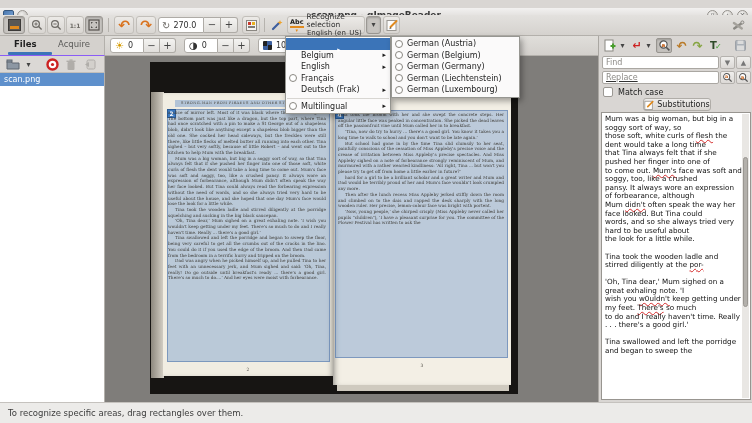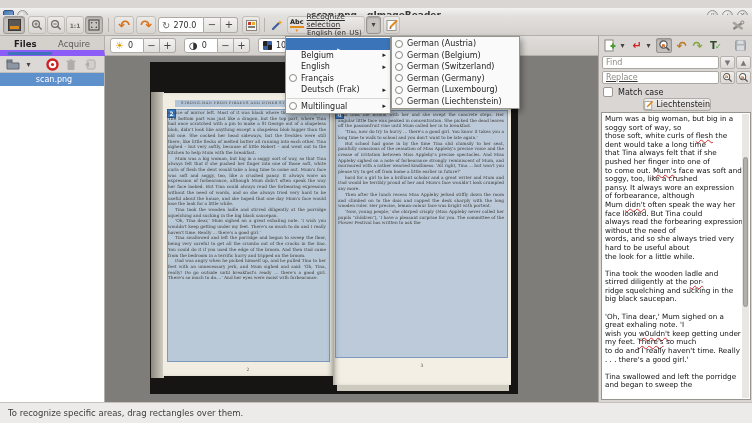--- a/index.html
+++ b/index.html
@@ -27,43 +27,43 @@
   .tsep { position:absolute; top:3px; width:1px; height:14px; background:#b6b3ae; }
   .orange-arrow { font-size:14px; color:#d9731f; font-weight:bold; line-height:1; }
   .spinbox { position:absolute; top:2px; height:16px; background:#fff; border:1px solid #aeaba6; border-radius:3px 0 0 3px;
     display:flex; align-items:center; padding:0 3px; gap:3px; font-size:8px; }
   .spinbtn { position:absolute; top:2px; height:16px; width:17px; background:linear-gradient(#f4f3f1,#e0dedb);
     border:1px solid #aeaba6; border-left:none; text-align:center; line-height:14px; font-size:10px; color:#444; }
   .zoomico { width:12px; height:12px; }
   #recognize-btn { left:287px; width:78px; padding:0 2px; gap:3px; }
   #recognize-btn .abc { font-size:6.5px; font-weight:bold; color:#222; border-bottom:2px solid #e08a1e; line-height:7px; }
   #recognize-btn .rec-text { display:flex; flex-direction:column; align-items:center; line-height:8px; }
-  #recognize-btn .l1 { font-size:7.5px; color:#2e2e2e;text-decoration:underline; }
+  #recognize-btn .l1 { font-size:7.5px; color:#2e2e2e; }
   #recognize-btn .l2 { font-size:7px; color:#2e2e2e; }
   #recognize-caret { left:366px; width:15px; font-size:8px; color:#333; }
   .caret-glyph { font-size:8px; color:#444; line-height:1; }
 
   
-  #files-tabs { position:absolute; left:0; top:36px; width:105px; height:20px; background:#d4d1cd; border-bottom:6px solid #8b5cf6; border-right:1px solid #b3b0ab; }
+  #files-tabs { position:absolute; left:0; top:36px; width:105px; height:20px; background:#d4d1cd; border-bottom:1px solid #8b5cf6; border-right:1px solid #b3b0ab; }
   .tab { position:absolute; top:3px; font-size:8.5px; }
   #tab-files { left:14px; font-weight:bold; color:#1f1f1f; }
   #tab-acquire { left:58px; color:#5a5a58; }
   #tab-underline { position:absolute; left:8px; top:16px; width:44px; height:3px; background:#3b74b8; border-radius:1px; }
   #image-controls { position:absolute; left:105px; top:36px; width:493px; height:20px; background:linear-gradient(#e0deda,#d3d0cc); border-bottom:1px solid #b3b0ab; }
   .ic-box { position:absolute; top:2px; height:15px; background:#fff; border:1px solid #aeaba6; border-radius:3px 0 0 3px; display:flex; align-items:center; gap:4px; padding:0 4px; font-size:8px; }
   .ic-btn { position:absolute; top:2px; width:16px; height:15px; background:linear-gradient(#f4f3f1,#e0dedb); border:1px solid #aeaba6; border-left:none; text-align:center; line-height:13px; font-size:10px; color:#444; }
   .sun { color:#d69b00; font-size:10px; } .half { color:#333; font-size:10px; }
   .dots { display:inline-block; width:9px; height:9px;
     background:conic-gradient(#3b5f9e 25%, #222 0 50%, #3b5f9e 0 75%, #222 0); border-radius:1px; }
 
   
   #files-toolbar { position:absolute; left:0; top:56px; width:105px; height:17px; background:#dbd8d5; border-bottom:1px solid #c2bfba; border-right:1px solid #b3b0ab; }
   .fbtn { position:absolute; top:1px; height:15px; display:flex; align-items:center; justify-content:center; }
   #file-list { position:absolute; left:0; top:73px; width:105px; height:329px; background:#fff; border-right:1px solid #b3b0ab; }
-  .file-item { height:13px; line-height:13px; padding-left:4px; font-size:8px; background:#5e90cc; color:#fff;text-align:center; }
+  .file-item { height:13px; line-height:13px; padding-left:4px; font-size:8px; background:#5e90cc; color:#fff; }
 
   
   #canvas { position:absolute; left:105px; top:56px; width:493px; height:346px; background:#7f7d7a; overflow:hidden; }
   #scan-backdrop { position:absolute; left:45px; top:6px; width:368px; height:332px; background:#171513; }
   #page-edges { position:absolute; left:46px; top:36px; width:13px; height:286px; background:linear-gradient(90deg,#8d887e,#d7d2c8); }
   #left-page { position:absolute; left:58px; top:37px; width:170px; height:283px; background:#f1ede2; box-shadow:inset -4px 0 6px -4px rgba(0,0,0,.5); }
   #right-page { position:absolute; left:228px; top:31px; width:178px; height:298px; background:#f3efe5; box-shadow:inset 5px 0 7px -5px rgba(0,0,0,.6); }
   #bottom-edge { position:absolute; left:232px; top:329px; width:172px; height:6px; background:#cfcabf; }
   .page-header { position:absolute; font-family:"DejaVu Serif","Liberation Serif",serif; font-size:3.6px; letter-spacing:.4px; color:#4a473f; text-align:center; background:rgba(104,147,202,.45); }
   #lp-header { left:12px; top:7px; width:130px; height:7px; line-height:7px; }
@@ -368,33 +368,29 @@
       <div class="menu-item">
         <span class="radio"></span>
         <span class="mlabel">German (Austria)</span>
       </div>
       <div class="menu-item">
         <span class="radio"></span>
         <span class="mlabel">German (Belgium)</span>
       </div>
       <div class="menu-item">
         <span class="radio"></span>
-        <span class="mlabel">German (Switzerland)</span>
-      </div>
-      <div class="menu-item">
-        <span class="radio"></span>
         <span class="mlabel">German (Germany)</span>
       </div>
       <div class="menu-item">
         <span class="radio"></span>
+        <span class="mlabel">German (Liechtenstein)</span>
+      </div>
+      <div class="menu-item">
+        <span class="radio"></span>
         <span class="mlabel">German (Luxembourg)</span>
-      </div>
-      <div class="menu-item">
-        <span class="radio"></span>
-        <span class="mlabel">German (Liechtenstein)</span>
       </div>
     </div>
 </div>
 
 <div id="right-panel">
   <div id="out-toolbar">
     <div class="obtn" style="left:3px;width:16px;">
       <svg class="icon-svg" width="12" height="13" viewBox="0 0 12 13">
         <rect x="1" y="1" width="8" height="11" fill="#fff" stroke="#8a8781"></rect>
         <line x1="9" y1="9.5" x2="9" y2="4.5" stroke="#4a9e2f" stroke-width="2"></line>
@@ -462,37 +458,35 @@
   <div id="match-row">
     <div id="match-checkbox"></div>
     <span>Match case</span>
   </div>
 
   <div id="subs-btn">
     <svg class="icon-svg" width="10" height="10" viewBox="0 0 12 12">
       <rect x="1" y="1.5" width="9" height="10" fill="#fdfdfc" stroke="#9a9792"></rect>
       <line x1="10.5" y1="2" x2="4.5" y2="8" stroke="#e08a1e" stroke-width="2" stroke-linecap="round"></line>
     </svg>
-    <span>Liechtenstein</span>
+    <span>Substitutions</span>
   </div>
 
   <div id="ocr-textbox">
     <div id="ocr-text">
         <div class="ta-line"><span>Mum was a big woman, but big in a soggy sort of way, so</span></div>
         <div class="ta-line"><span>those soft, white curls of </span><span class="misspell">flesh</span><span> the dent would take a long time</span></div>
         <div class="ta-line"><span>that Tina always felt that if she pushed her finger into one of</span></div>
         <div class="ta-line"><span>to come out. </span><span class="misspell">Mum's</span><span> face was soft and soggy, too, like a crushed</span></div>
         <div class="ta-line"><span>pansy. It always wore an expression of forbearance, although</span></div>
         <div class="ta-line"><span>Mum </span><span class="misspell">didn't</span><span> often speak the way her face looked. But Tina could</span></div>
-        <div class="ta-line"><span>always read the forbearing expression without the need of</span></div>
         <div class="ta-line"><span>words, and so she always tried very hard to be useful about</span></div>
         <div class="ta-line"><span>the look for a little while.</span></div>
         <div class="ta-line">&nbsp;</div>
         <div class="ta-line"><span>Tina took the wooden ladle and stirred diligently at the </span><span class="misspell">por-</span></div>
-        <div class="ta-line"><span>ridge squelching and sucking in the big black saucepan.</span></div>
         <div class="ta-line">&nbsp;</div>
         <div class="ta-line"><span>'Oh, Tina dear,' Mum sighed on a great exhaling note. 'I</span></div>
         <div class="ta-line"><span>wish you </span><span class="misspell">w0uldn't</span><span> keep getting under my feet. </span><span class="misspell">There's</span><span> so much</span></div>
         <div class="ta-line"><span>to do and I really haven't time. Really . . . there's a good girl.'</span></div>
         <div class="ta-line">&nbsp;</div>
         <div class="ta-line"><span>Tina swallowed and left the porridge and began to sweep the</span></div>
       </div>
     <div id="ocr-scrollbar">
       <div id="ocr-thumb"></div>
     </div>

